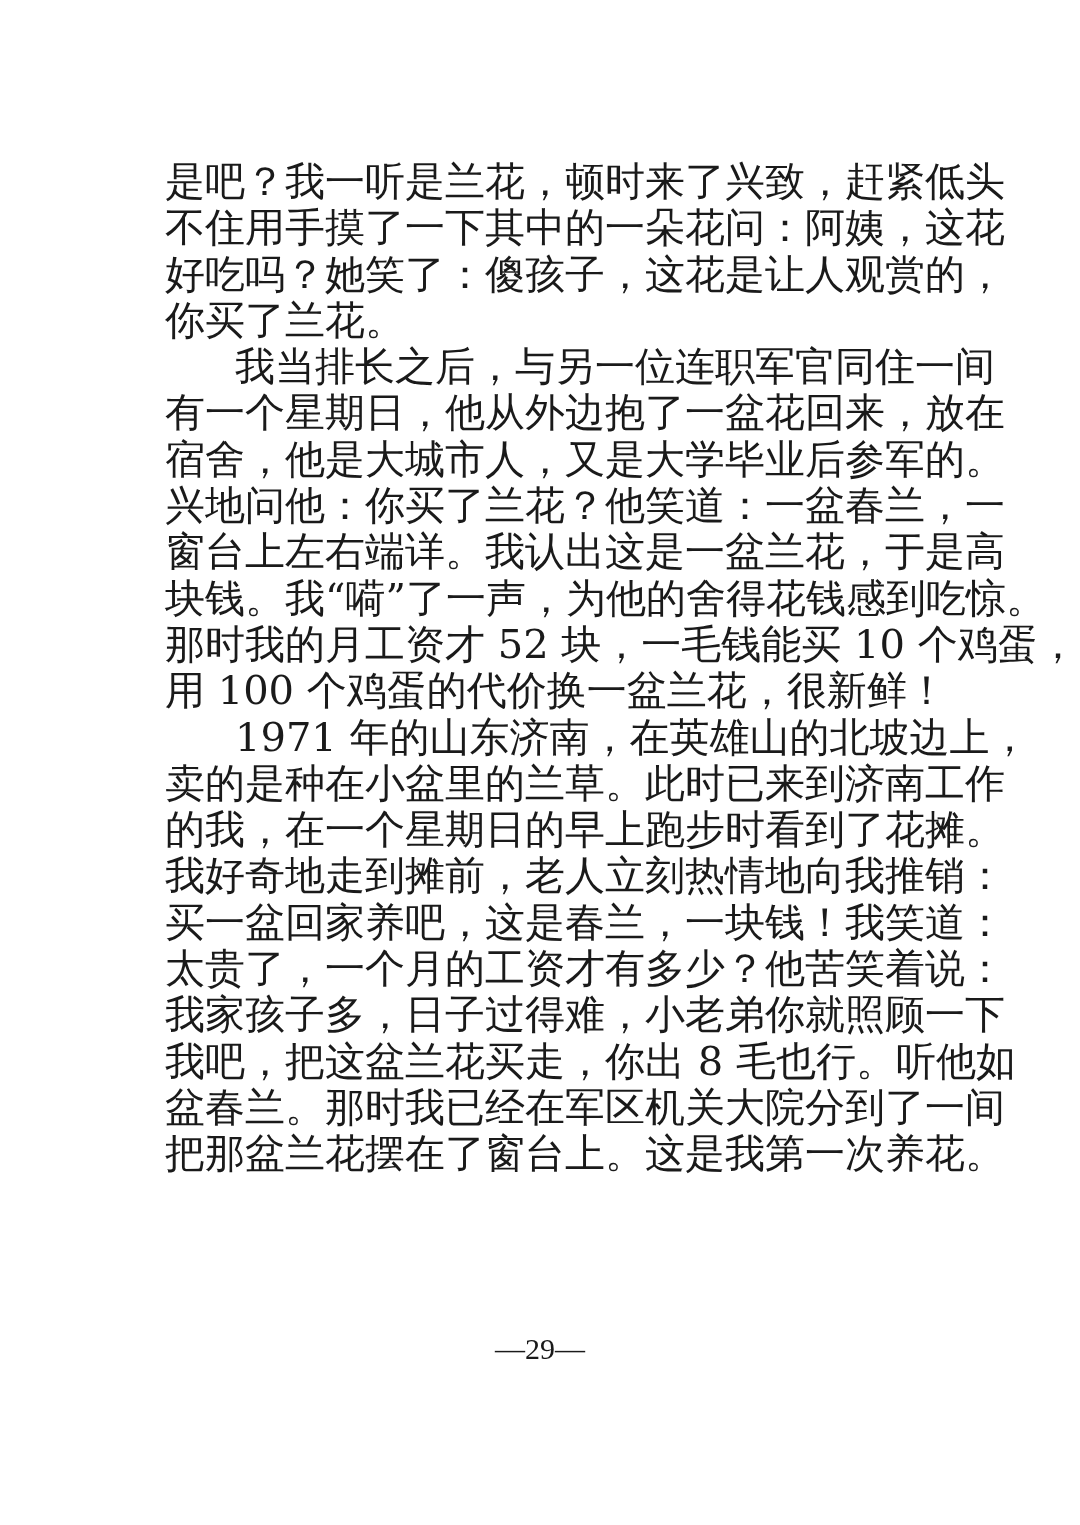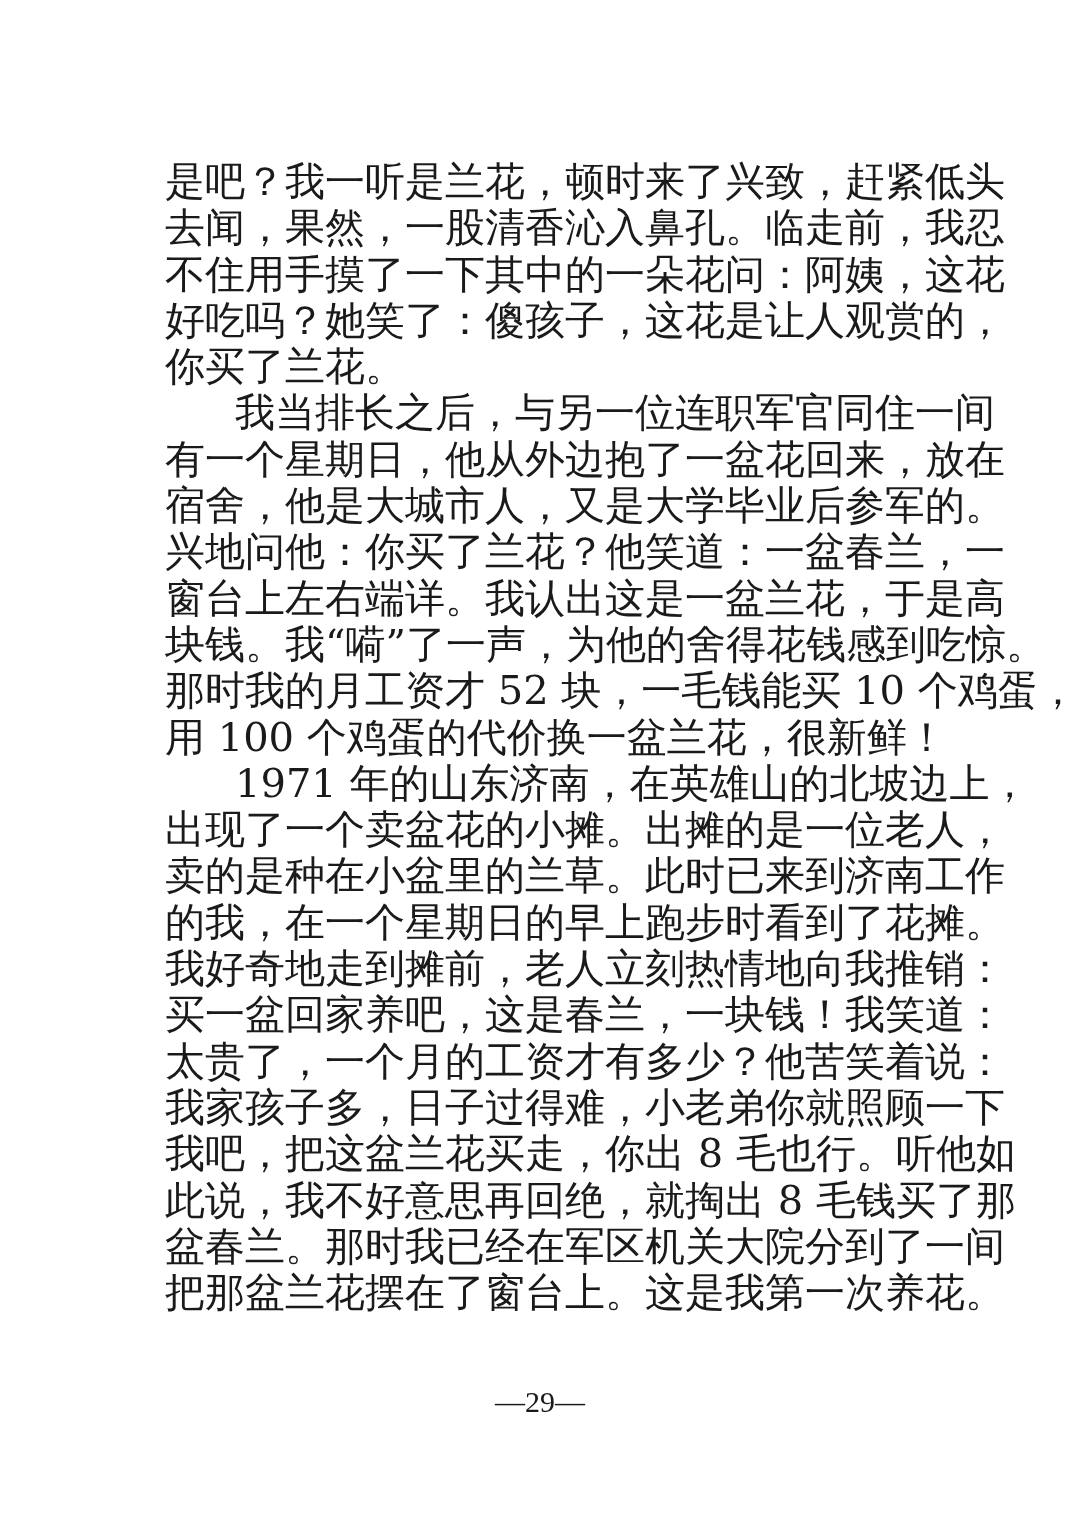--- a/index.html
+++ b/index.html
@@ -33,61 +33,58 @@
   .line.last {
     text-align-last: left;
   }
   .line.indent {
     padding-left: 70px;
   }
   .page-number {
     position: absolute;
     left: 0;
     width: 1080px;
-    top: 1382px;
+    top: 1329px;
     text-align: center;
     font-size: 30px;
     line-height: 40px;
     font-family: "Liberation Serif", "DejaVu Serif", serif;
     color: #1a1a1a;
   }
 </style>
 </head>
 <body>
 
 <div class="page-body">
 
   <div>
     <div class="line">是吧？我一听是兰花，顿时来了兴致，赶紧低头</div>
-    <div class="line">去闻，果然，一股清香沁入鼻孔。临走前，我忍</div>
     <div class="line">不住用手摸了一下其中的一朵花问：阿姨，这花</div>
     <div class="line">好吃吗？她笑了：傻孩子，这花是让人观赏的，</div>
     <div class="line last">你买了兰花。</div>
   </div>
 
   <div>
     <div class="line indent">我当排长之后，与另一位连职军官同住一间</div>
     <div class="line">有一个星期日，他从外边抱了一盆花回来，放在</div>
     <div class="line">宿舍，他是大城市人，又是大学毕业后参军的。</div>
     <div class="line">兴地问他：你买了兰花？他笑道：一盆春兰，一</div>
     <div class="line">窗台上左右端详。我认出这是一盆兰花，于是高</div>
     <div class="line">块钱。我“嗬”了一声，为他的舍得花钱感到吃惊。</div>
     <div class="line">那时我的月工资才 52 块，一毛钱能买 10 个鸡蛋，</div>
     <div class="line last">用 100 个鸡蛋的代价换一盆兰花，很新鲜！</div>
   </div>
 
   <div>
     <div class="line indent">1971 年的山东济南，在英雄山的北坡边上，</div>
-    <div class="line">出现了一个卖盆花的小摊。出摊的是一位老人，</div>
     <div class="line">卖的是种在小盆里的兰草。此时已来到济南工作</div>
     <div class="line">的我，在一个星期日的早上跑步时看到了花摊。</div>
     <div class="line">我好奇地走到摊前，老人立刻热情地向我推销：</div>
     <div class="line">买一盆回家养吧，这是春兰，一块钱！我笑道：</div>
     <div class="line">太贵了，一个月的工资才有多少？他苦笑着说：</div>
     <div class="line">我家孩子多，日子过得难，小老弟你就照顾一下</div>
     <div class="line">我吧，把这盆兰花买走，你出 8 毛也行。听他如</div>
-    <div class="line">此说，我不好意思再回绝，就掏出 8 毛钱买了那</div>
     <div class="line">盆春兰。那时我已经在军区机关大院分到了一间</div>
     <div class="line">把那盆兰花摆在了窗台上。这是我第一次养花。</div>
   </div>
 </div>
 
 <div class="page-number">—29—</div>
 
 </body></html>

